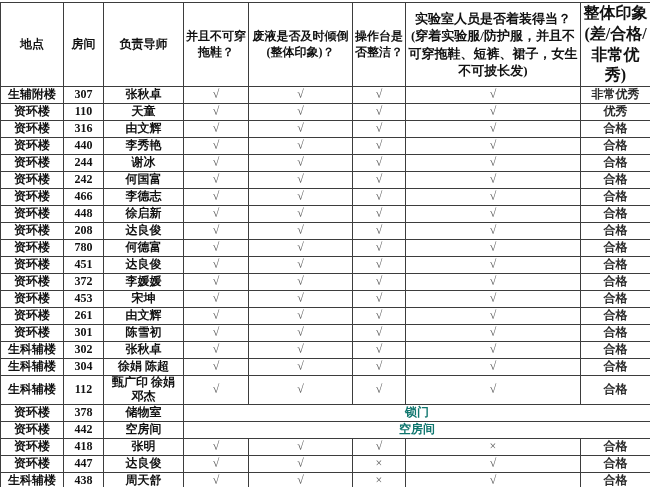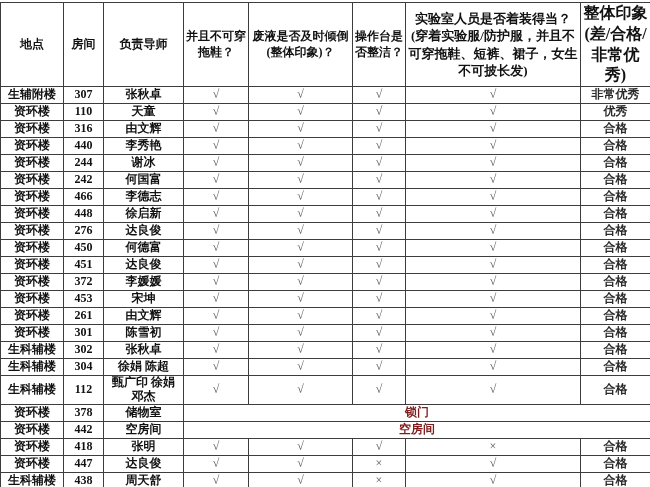--- a/index.html
+++ b/index.html
@@ -34,21 +34,21 @@
     font-size:12px;
     line-height:1.15;
     font-weight:bold;
   }
   td.mark{
     font-weight:normal;
     color:#5a5a5a;
     font-size:12px;
   }
   td.impression{color:#2b2b2b;text-align:center;}
-  td.merged{font-weight:bold;color:#7f1d1d;}
+  td.merged{font-weight:bold;color:#0f766e;}
 </style>
 </head>
 <body>
 
 <div class="sheet">
   <table>
     <colgroup>
       <col style="width:63px">
       <col style="width:40px">
       <col style="width:80px">
@@ -146,31 +146,31 @@
           <td>448</td>
           <td>徐启新</td>
           <td class="mark">√</td>
           <td class="mark">√</td>
           <td class="mark">√</td>
           <td class="mark">√</td>
           <td class="impression">合格</td>
         </tr>
         <tr>
           <td>资环楼</td>
-          <td>276</td>
+          <td>208</td>
           <td>达良俊</td>
           <td class="mark">√</td>
           <td class="mark">√</td>
           <td class="mark">√</td>
           <td class="mark">√</td>
           <td class="impression">合格</td>
         </tr>
         <tr>
           <td>资环楼</td>
-          <td>450</td>
+          <td>780</td>
           <td>何德富</td>
           <td class="mark">√</td>
           <td class="mark">√</td>
           <td class="mark">√</td>
           <td class="mark">√</td>
           <td class="impression">合格</td>
         </tr>
         <tr>
           <td>资环楼</td>
           <td>451</td>

